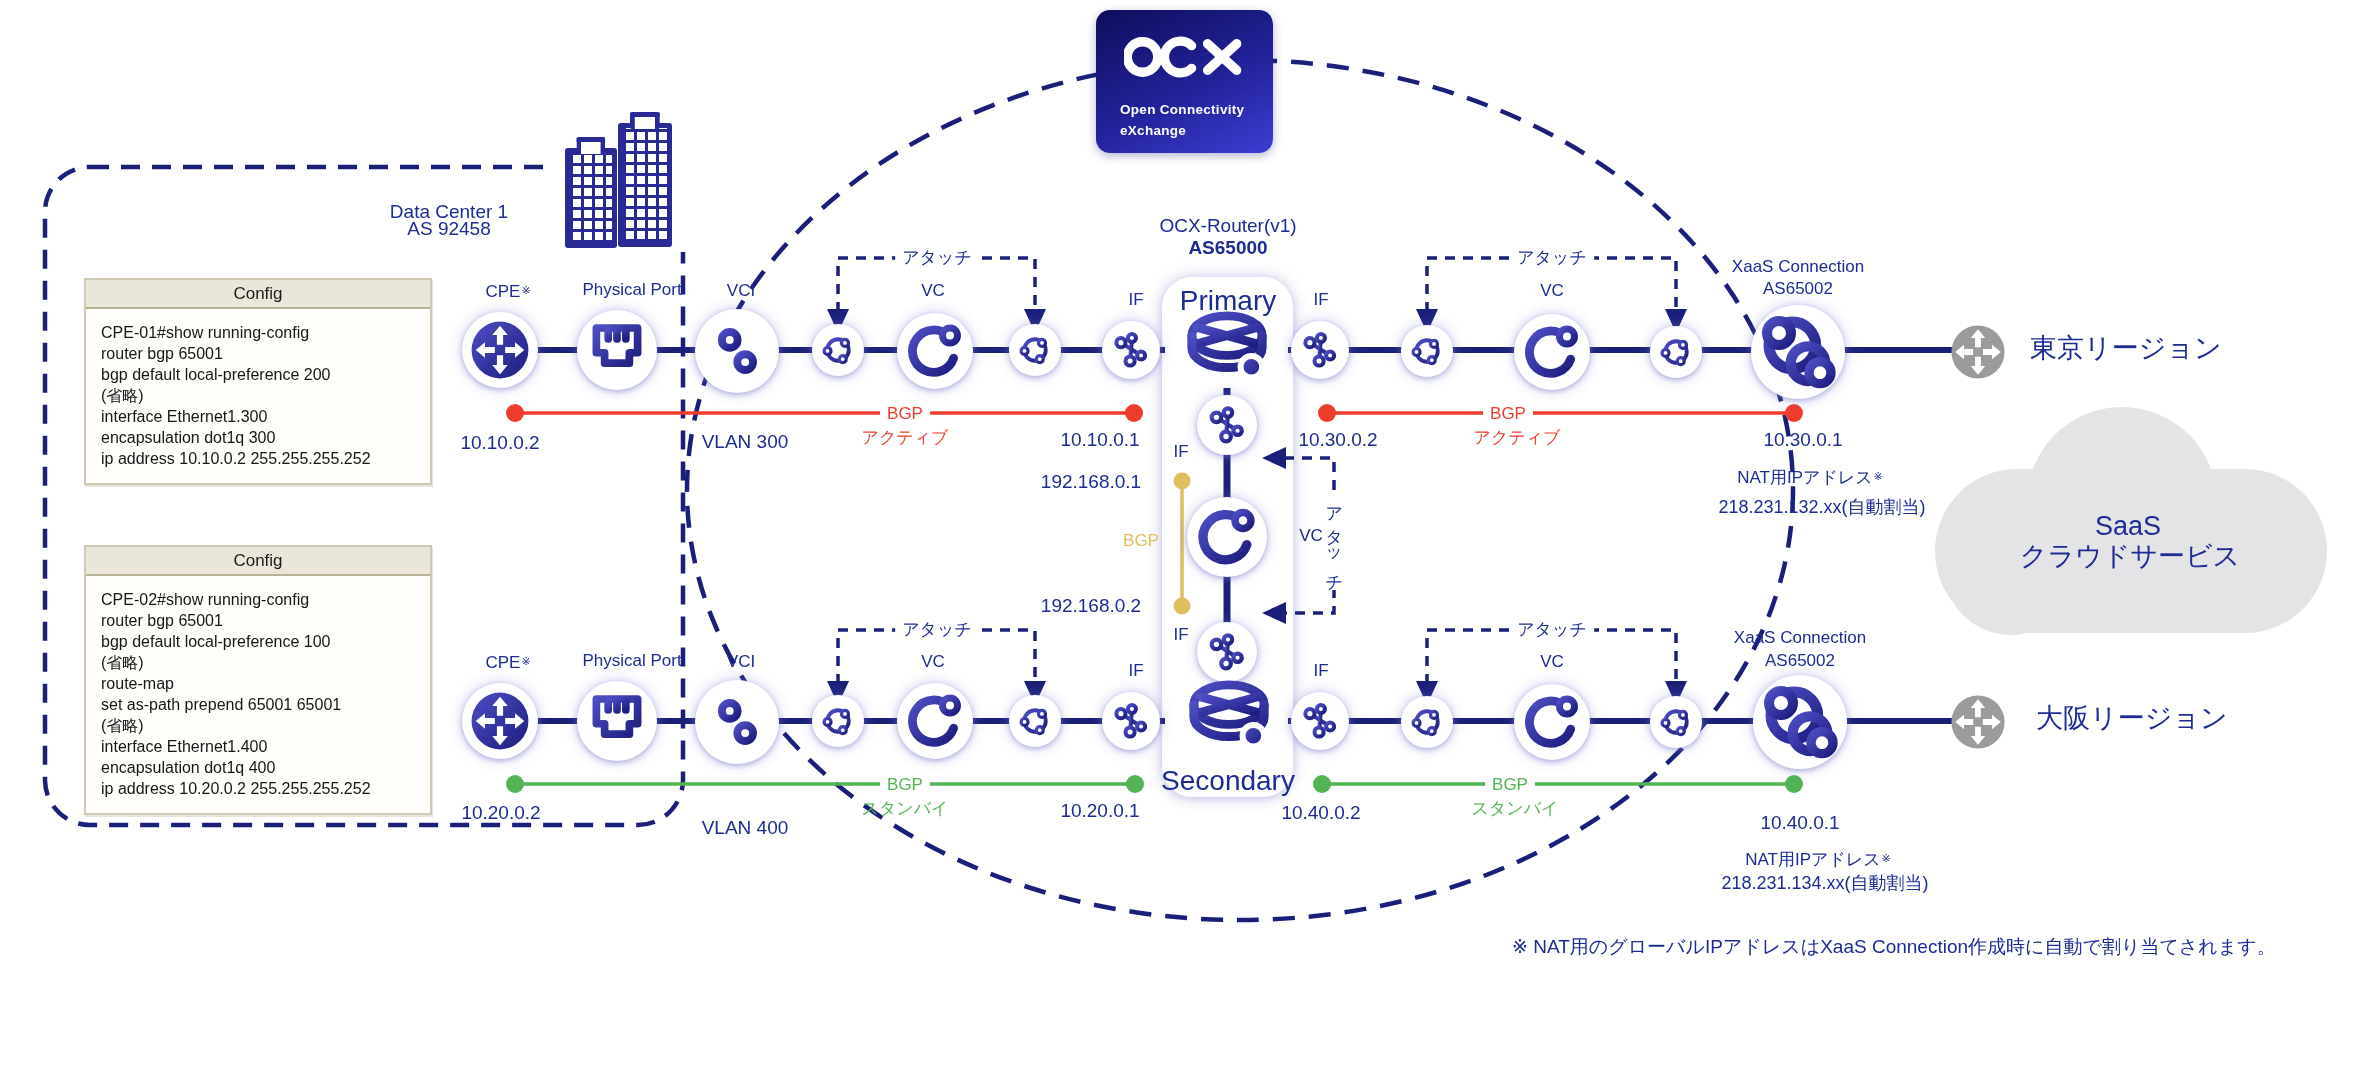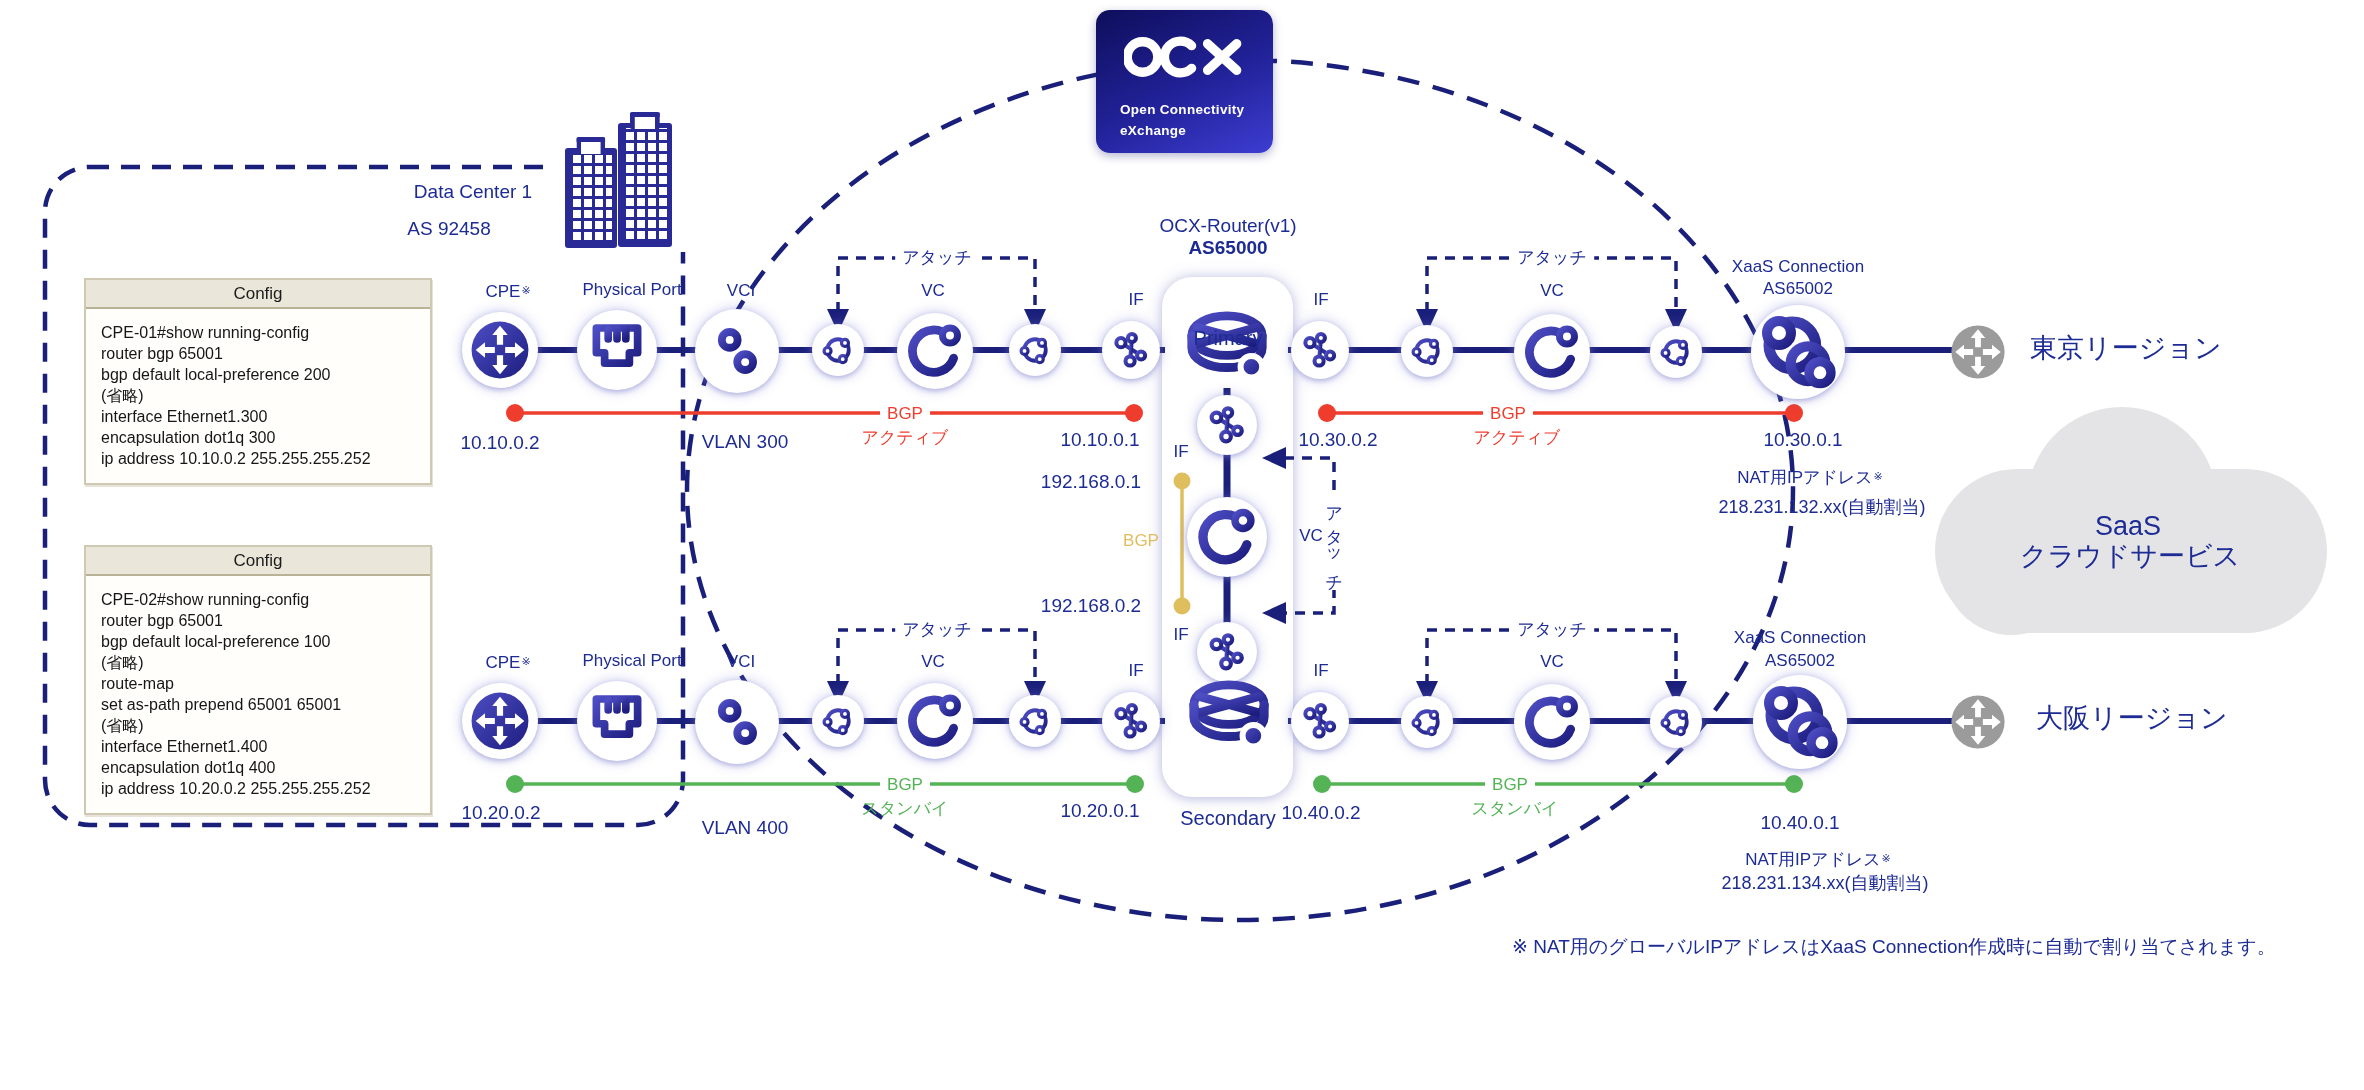--- a/index.html
+++ b/index.html
@@ -5,21 +5,21 @@
   html,body{margin:0;padding:0;background:#fff;}
   #stage{position:relative;width:2364px;height:1090px;overflow:hidden;background:#fff;
          font-family:"Liberation Sans","DejaVu Sans",sans-serif;}
   svg{display:block;}
   .abs{position:absolute;}
   
   .t{position:absolute;transform:translateX(-50%);white-space:nowrap;color:#1d2b94;
      font-size:17px;line-height:1.15;z-index:6;}
   .left{transform:none;}
   .s17{font-size:17px;} .s18{font-size:18px;} .s19{font-size:19px;}
-  .s20{font-size:20px;margin-top:42px;} .s27{font-size:27px;}
+  .s20{font-size:28px;} .s27{font-size:27px;}
   .red{color:#ee3c2d;} .green{color:#53b355;} .gold{color:#dfbe5e;}
   .wbg{background:#fff;padding:0 7px;}
   .vert{writing-mode:vertical-rl;letter-spacing:3px;padding:5px 0;transform:translateX(-50%);}
   .sup{font-size:11px;vertical-align:3px;margin-left:1px;}
   
   .node{position:absolute;background:#fff;border-radius:50%;z-index:5;
         box-shadow:0 0 13px rgba(124,124,214,.45),0 2px 5px rgba(110,110,190,.4);
         display:flex;align-items:center;justify-content:center;}
   .plain{background:transparent;box-shadow:none;}
   
@@ -718,18 +718,18 @@
     <div class="t s19" style="left: 745px; top: 817px;">VLAN 400</div>
     <div class="t green wbg" style="left: 905px; top: 775px;">BGP</div>
     <div class="t green" style="left: 905px; top: 799px;">スタンバイ</div>
     <div class="t s19" style="left: 1100px; top: 800px;">10.20.0.1</div>
     <div class="t s19" style="left: 1321px; top: 802px;">10.40.0.2</div>
     <div class="t green wbg" style="left: 1510px; top: 775px;">BGP</div>
     <div class="t green" style="left: 1515px; top: 799px;">スタンバイ</div>
     <div class="t s19" style="left: 1800px; top: 812px;">10.40.0.1</div>
     <div class="t s17" style="left: 1818px; top: 850px;">NAT用IPアドレス<span class="sup">※</span></div>
     <div class="t s18" style="left: 1825px; top: 873px;">218.231.134.xx(自動割当)</div>
-    <div class="t s19" style="left: 449px; top: 181px; margin-left: 24px;">Data Center 1</div>
+    <div class="t s19" style="left: 449px; top: 201px;">Data Center 1</div>
     <div class="t s19" style="left: 449px; top: 218px;">AS 92458</div>
     <div class="t s27" style="left: 2128px; top: 511px;">SaaS</div>
     <div class="t s27" style="left: 2130px; top: 541px;">クラウドサービス</div>
     <div class="t s19 left" style="left: 1512px; top: 936px;">※ NAT用のグローバルIPアドレスはXaaS Connection作成時に自動で割り当てされます。</div>
   </div>
 
 </body></html>

